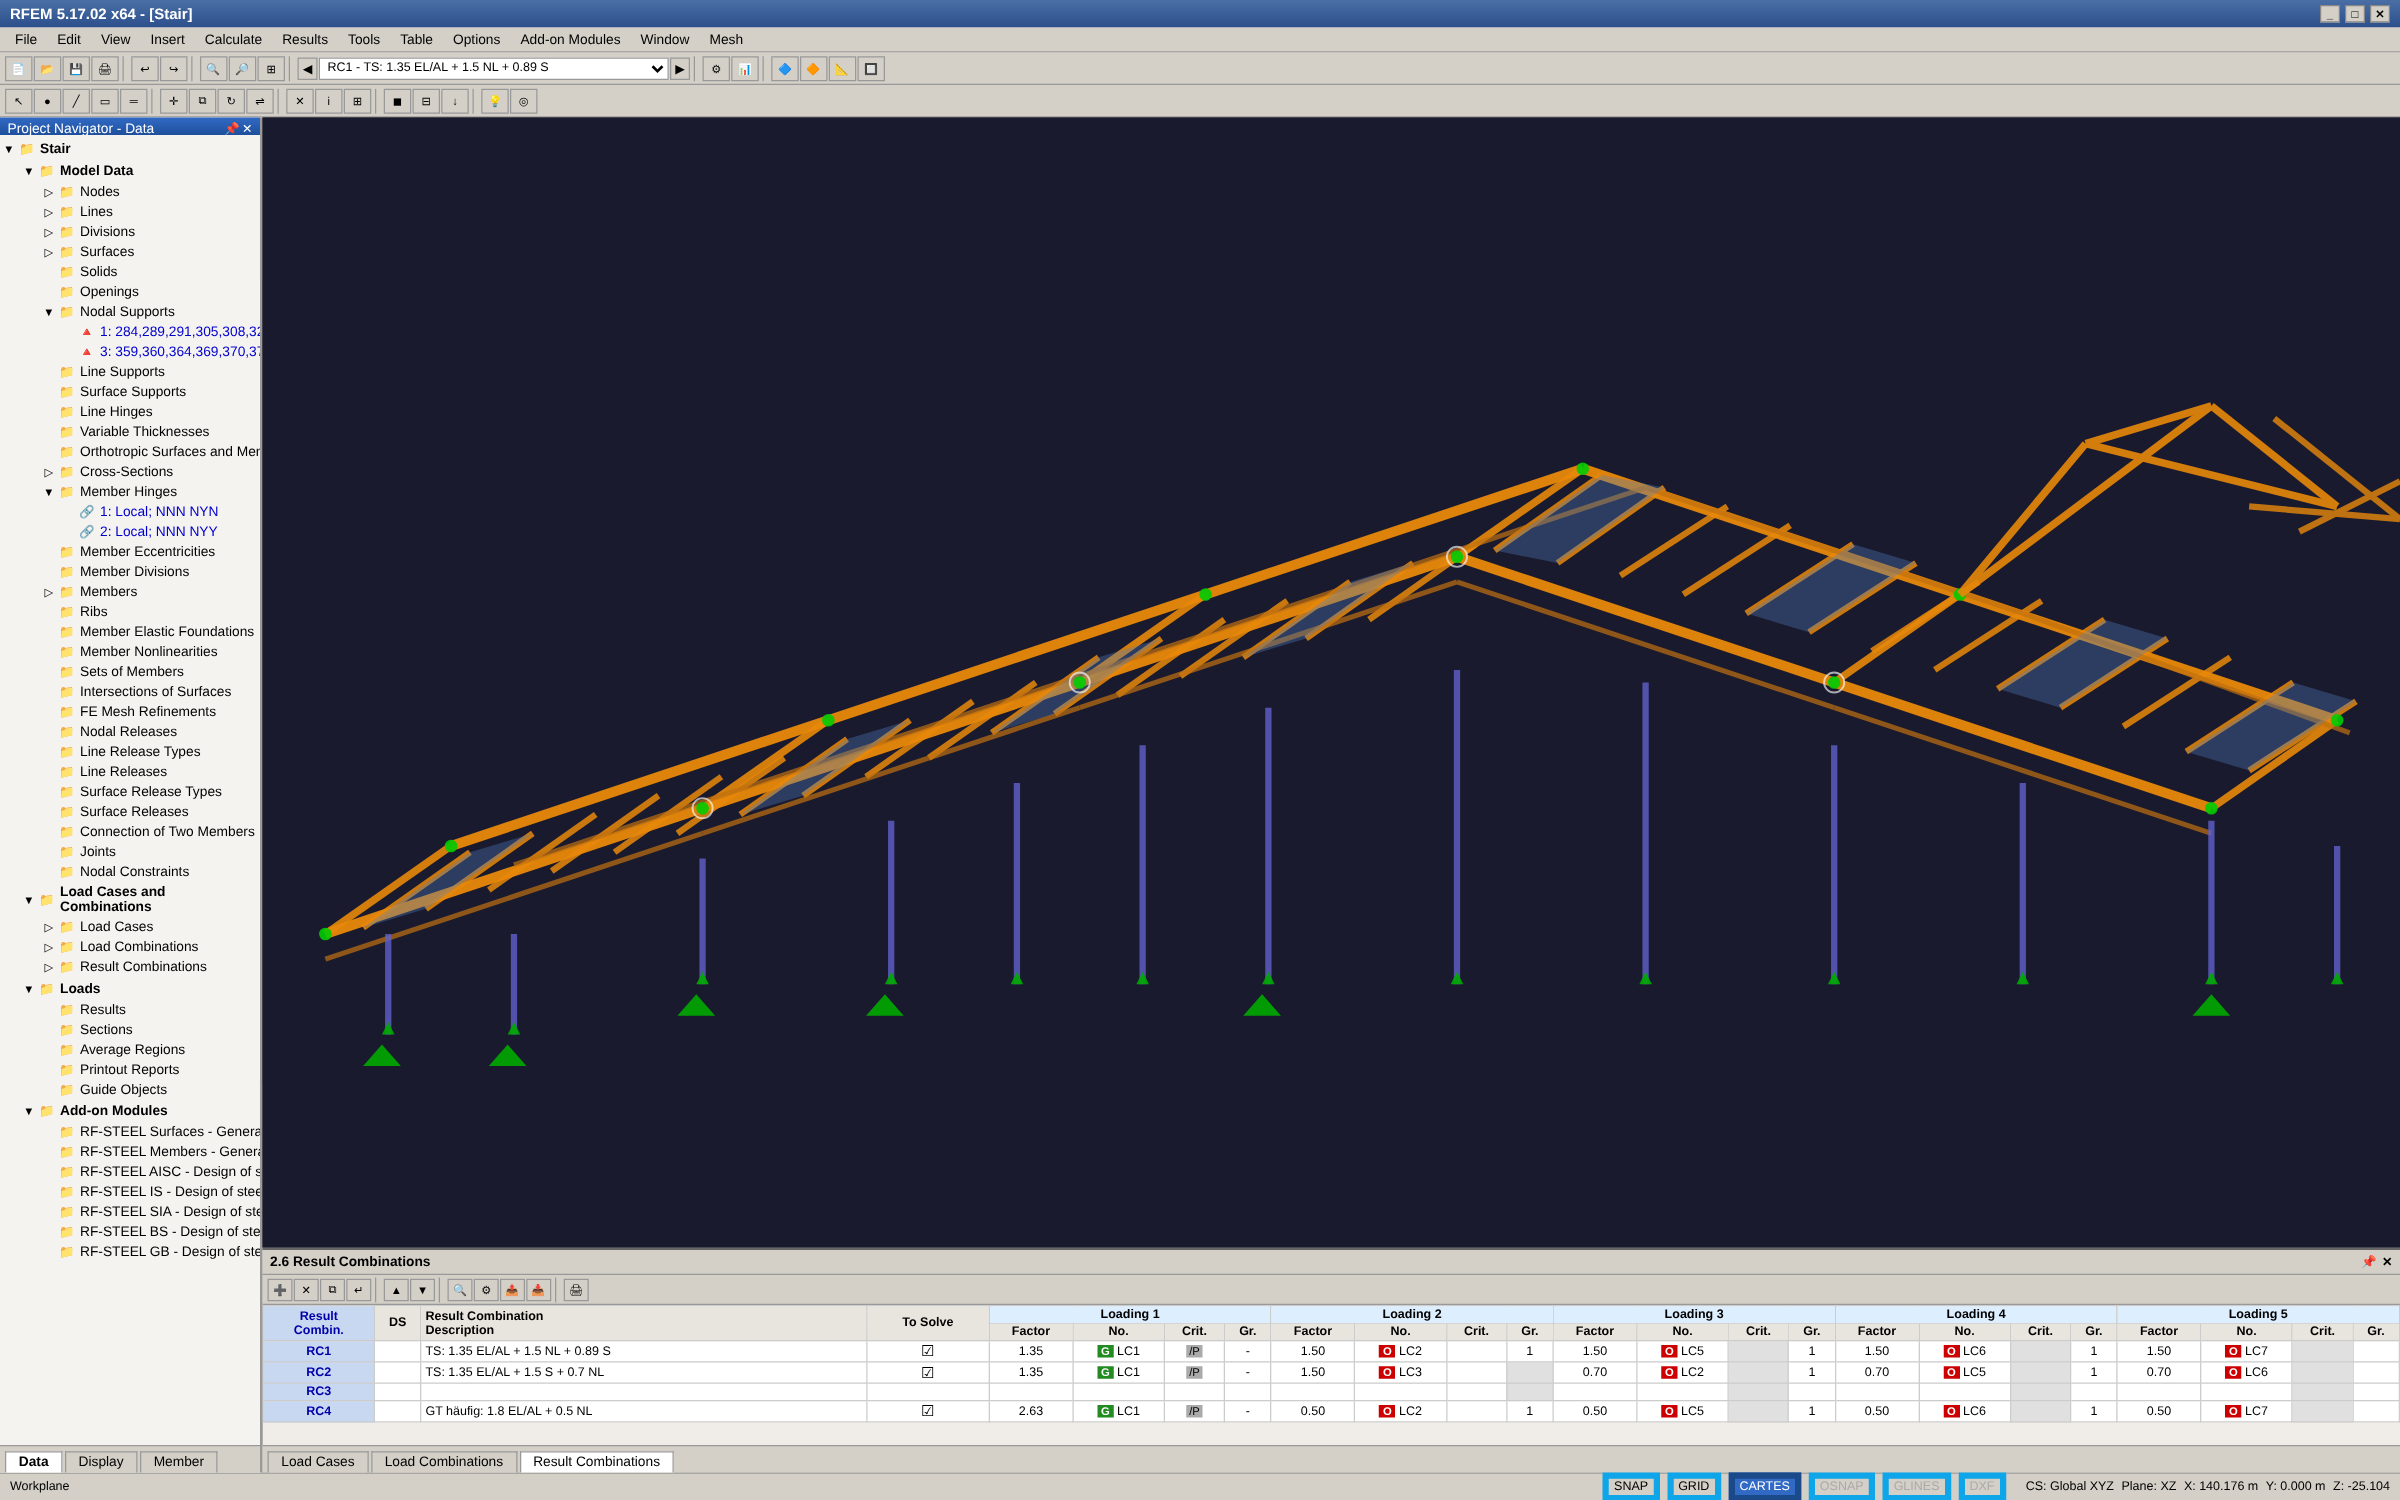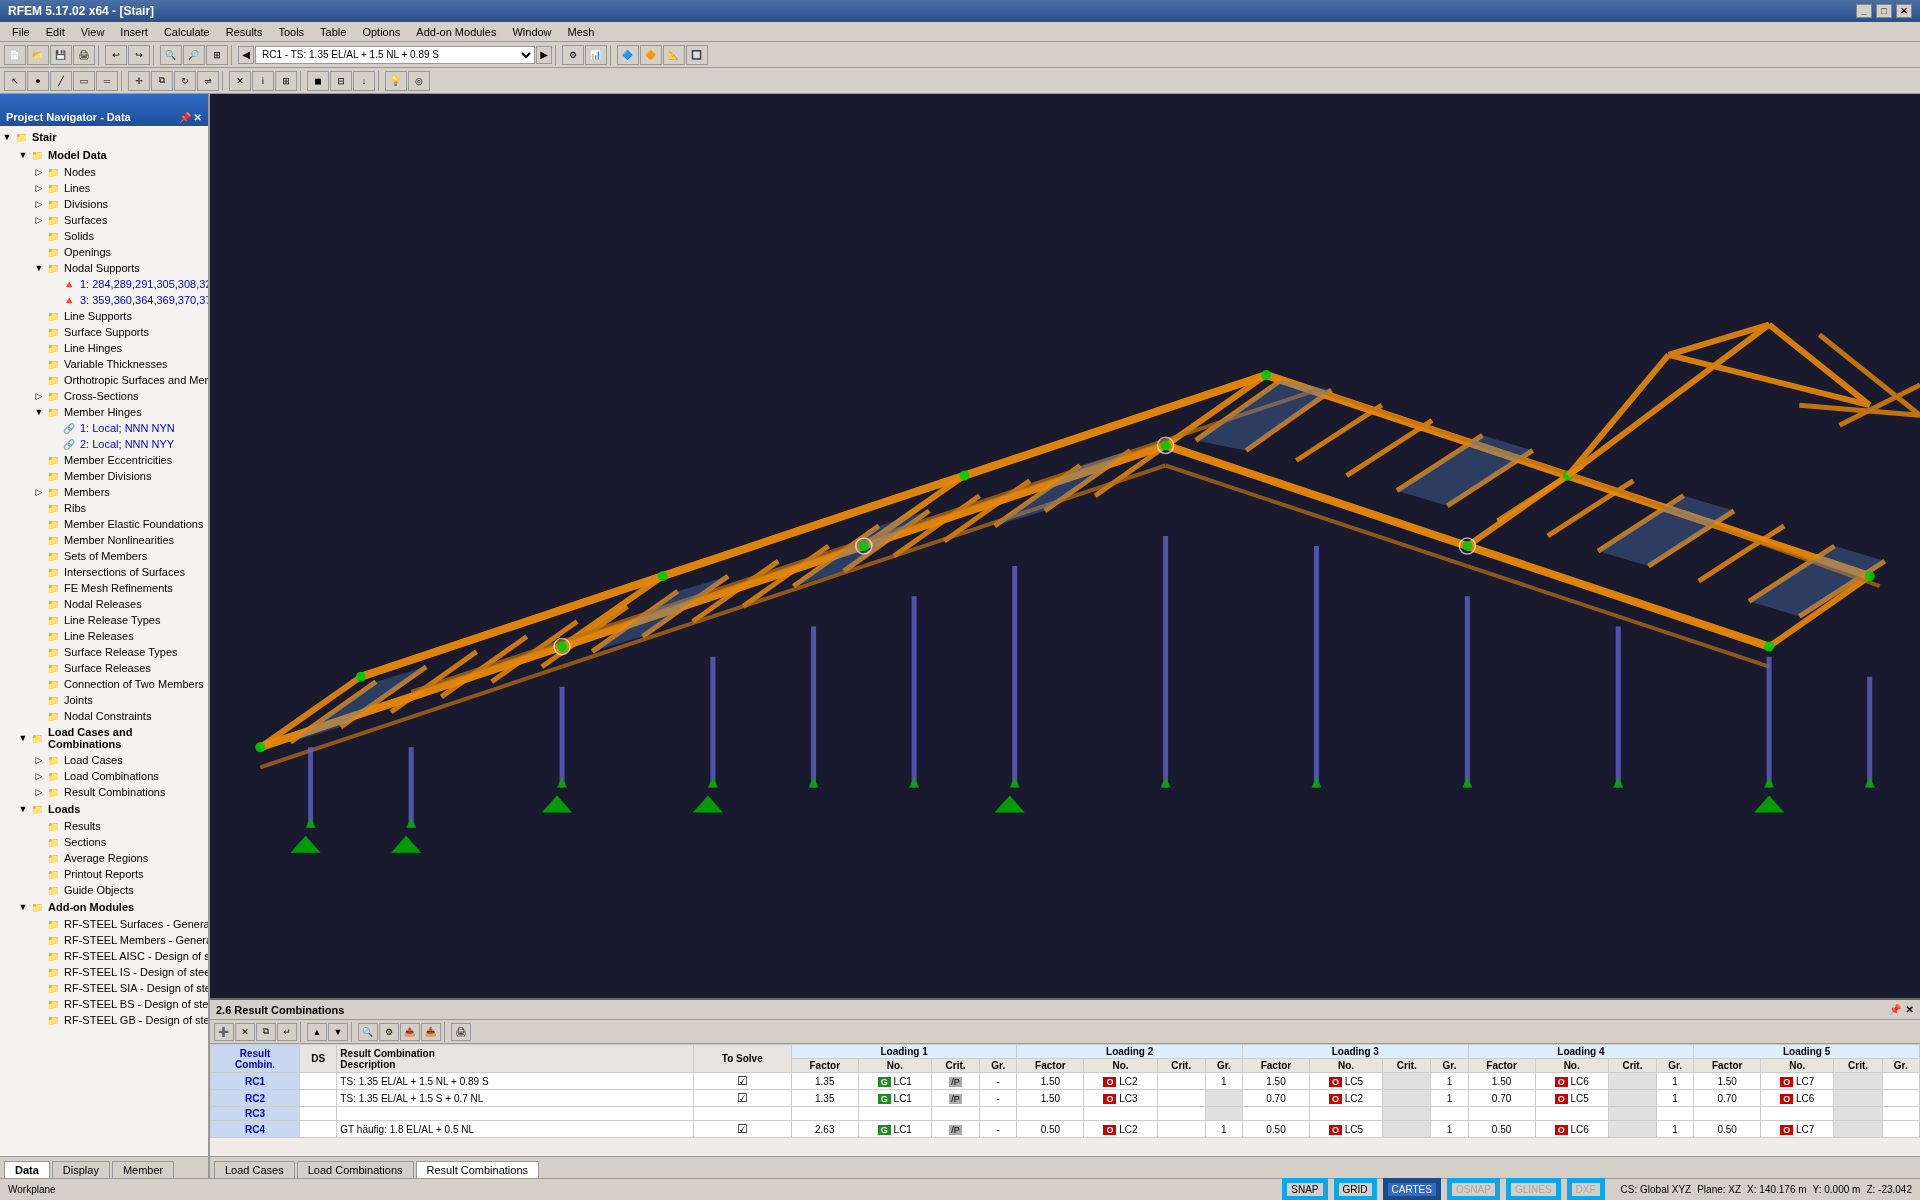--- a/index.html
+++ b/index.html
@@ -78,25 +78,25 @@
       border-right: 2px solid #999;
       display: flex;
       flex-direction: column;
       flex-shrink: 0;
     }
     #panel-header {
       background: linear-gradient(to bottom, #316ac5, #1e4f9c);
       color: white;
       padding: 3px 6px;
       font-size: 11px;
-      font-weight: bold;
-      display: flex;
-      align-items: flex-end;
+      font-weight: normal;
+      display: flex;
+      align-items: flex-start;
       justify-content: space-between;
-      height: 32px;
+      height: 14px;
     }
     #panel-header-controls { display: flex; gap: 2px; }
     #panel-header-controls span { font-size: 10px; cursor: pointer; color: white; }
     #tree-container {
       flex: 1;
       overflow-y: auto;
       overflow-x: hidden;
       padding: 2px 0;
       background: #f5f3f0;
     }
@@ -1014,15 +1014,15 @@
     <button class="status-btn">SNAP</button>
     <button class="status-btn">GRID</button>
     <button class="status-btn active">CARTES</button>
     <button class="status-btn inactive">OSNAP</button>
     <button class="status-btn inactive">GLINES</button>
     <button class="status-btn inactive">DXF</button>
     <span style="margin-left:10px">CS: Global XYZ</span>
     <span>Plane: XZ</span>
     <span>X: 140.176 m</span>
     <span>Y: 0.000 m</span>
-    <span>Z: -23.042</span>
+    <span>Z: -25.104</span>
   </div>
 </div>
 
 </body></html>

